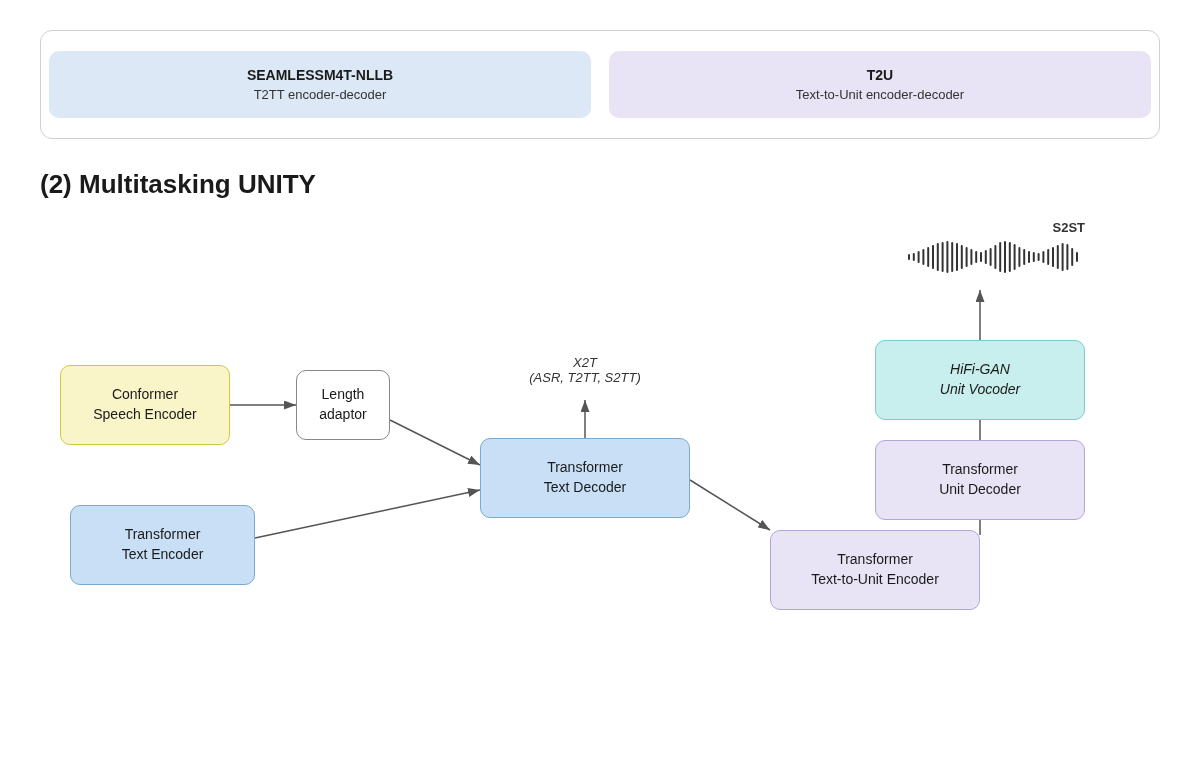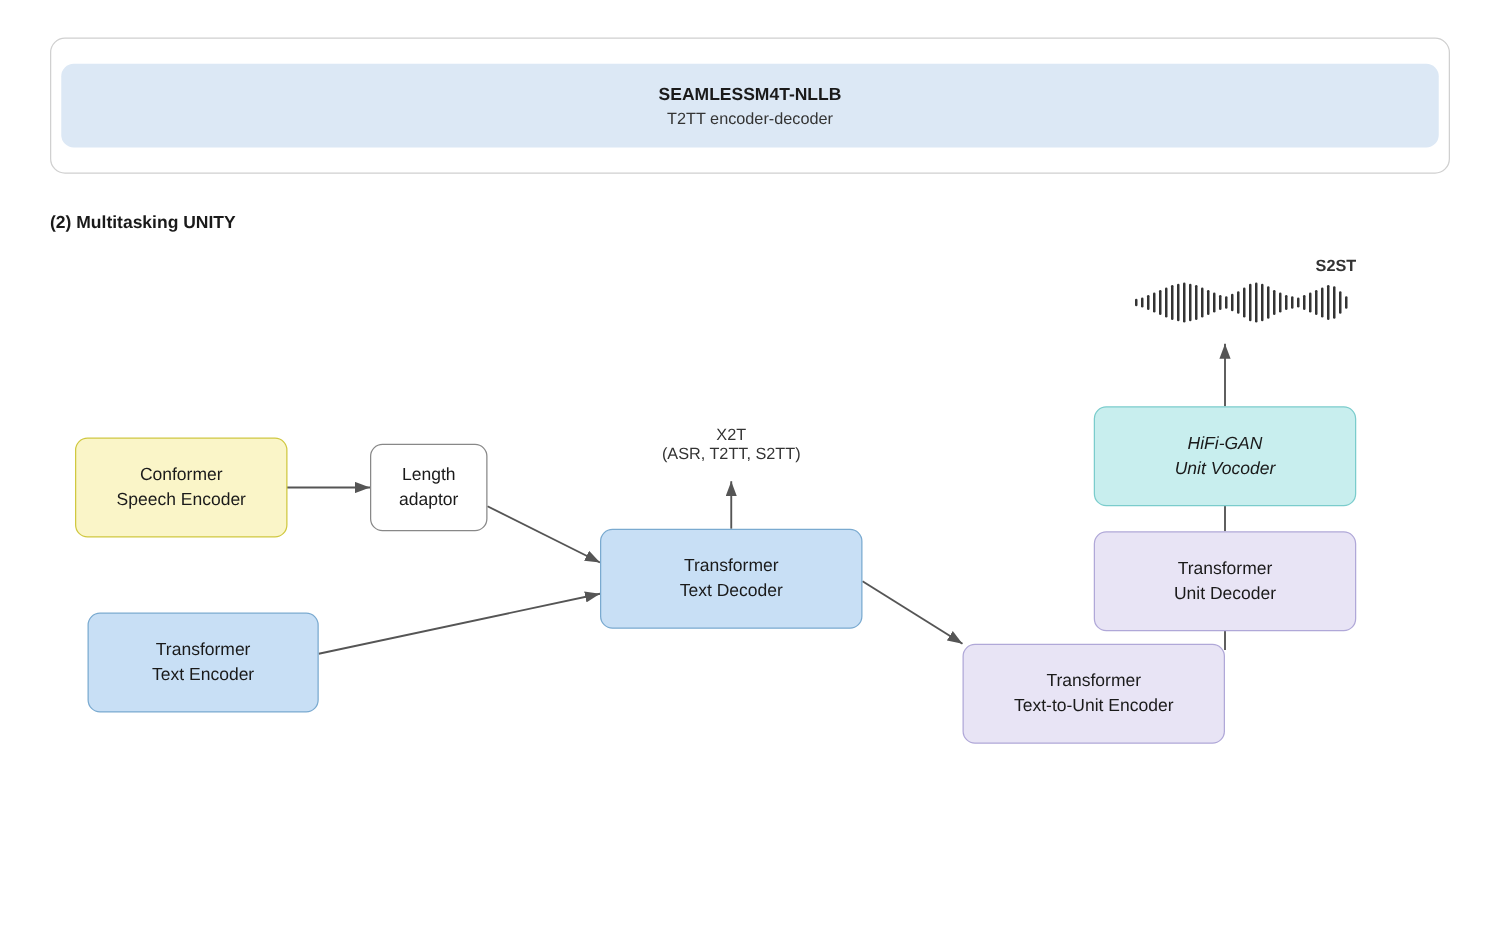--- a/index.html
+++ b/index.html
@@ -55,21 +55,21 @@
     .model-card-subtitle {
       font-size: 13px;
       color: #333;
     }
     
     .unity-section {
       position: relative;
       margin-top: 10px;
     }
     .unity-title {
-      font-size: 14px;
+      font-size: 26px;
       font-weight: 700;
       color: #1a1a1a;
       margin-bottom: 0;
     }
     
     .diagram {
       position: relative;
       width: 100%;
       height: 430px;
       margin-top: 10px;
@@ -112,20 +112,24 @@
 <body>
 
 <div class="main-container">
 
 
   <div class="pretrained-box">
     <div class="model-card model-card-blue">
       <div class="model-card-title">SEAMLESSM4T-NLLB</div>
       <div class="model-card-subtitle">T2TT encoder-decoder</div>
     </div>
+    <div class="model-card model-card-purple">
+      <div class="model-card-title">T2U</div>
+      <div class="model-card-subtitle">Text-to-Unit encoder-decoder</div>
+    </div>
   </div>
 
   <div class="unity-section">
     <div class="section-title unity-title">(2) Multitasking UNITY</div>
 
     <div class="diagram">
 
       <svg class="arrows-svg" viewBox="0 0 1120 430" preserveAspectRatio="none">
         <defs>
           <marker id="arrowhead" markerWidth="8" markerHeight="6" refX="8" refY="3" orient="auto">
@@ -151,21 +155,21 @@
       </svg>
 
       <div class="diag-box box-yellow" style="left:20px; top:155px; width:170px; height:80px;">
         <span>Conformer<br>Speech Encoder</span>
       </div>
 
       <div class="diag-box box-white" style="left:256px; top:160px; width:94px; height:70px;">
         <span>Length<br>adaptor</span>
       </div>
 
-      <div class="x2t-label" style="left:460px; top:145px; width:170px;">
+      <div class="x2t-label" style="left:460px; top:145px; width:170px;font-style:italic;">
         <span>X2T<br>(ASR, T2TT, S2TT)</span>
       </div>
 
       <div class="diag-box box-blue" style="left:440px; top:228px; width:210px; height:80px;">
         <span>Transformer<br>Text Decoder</span>
       </div>
 
       <div class="diag-box box-blue" style="left:30px; top:295px; width:185px; height:80px;">
         <span>Transformer<br>Text Encoder</span>
       </div>

